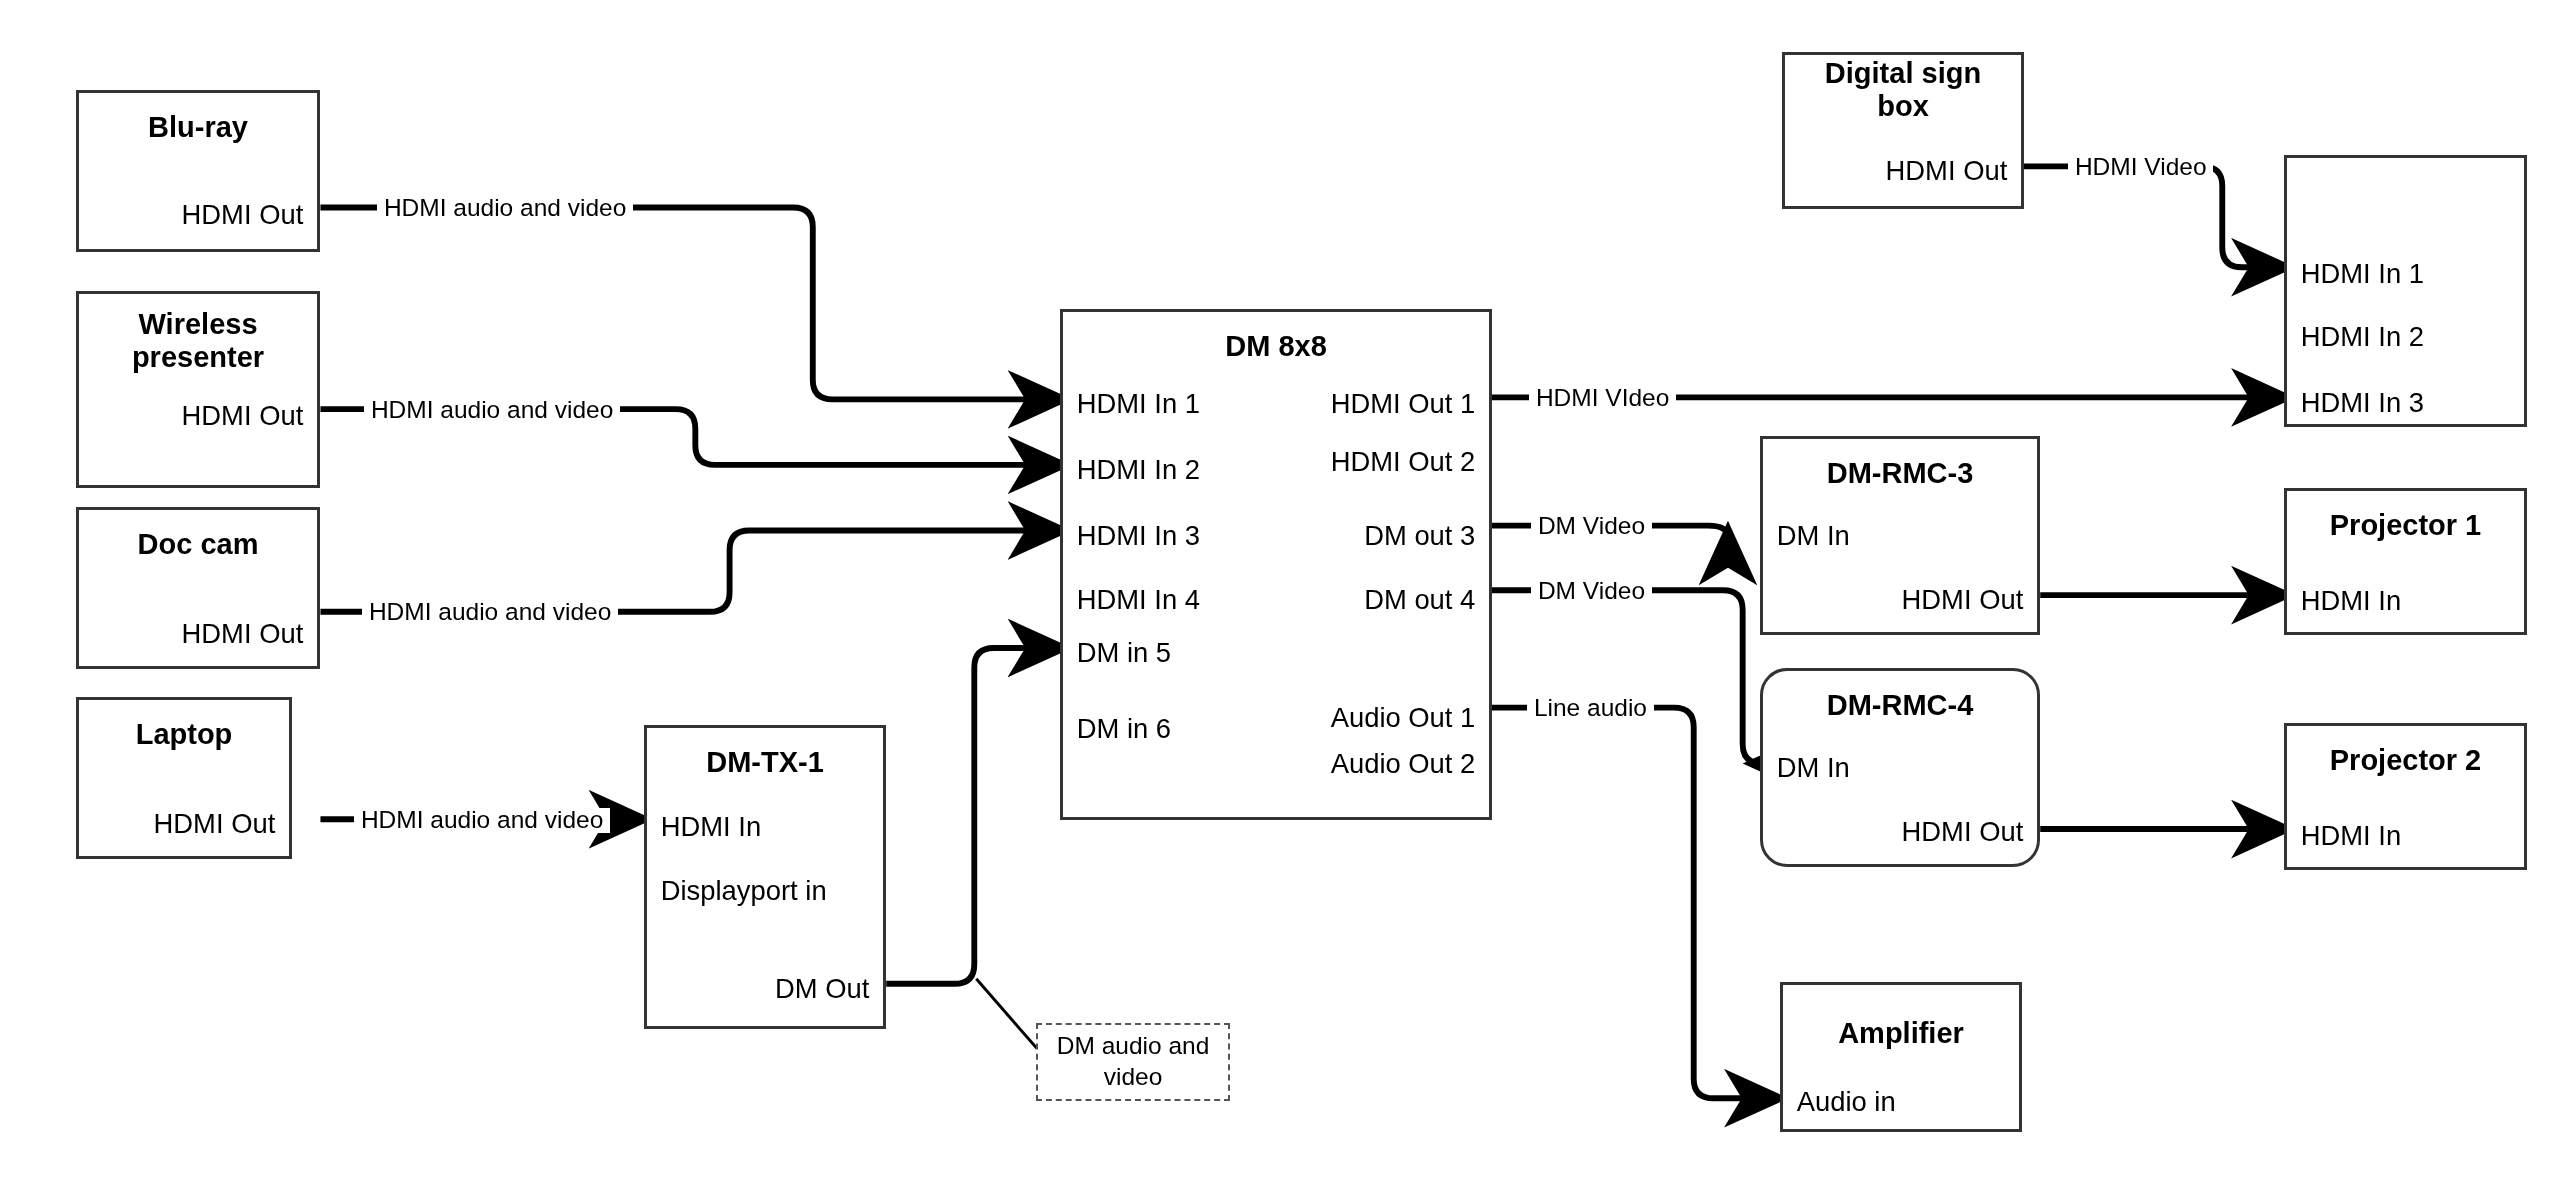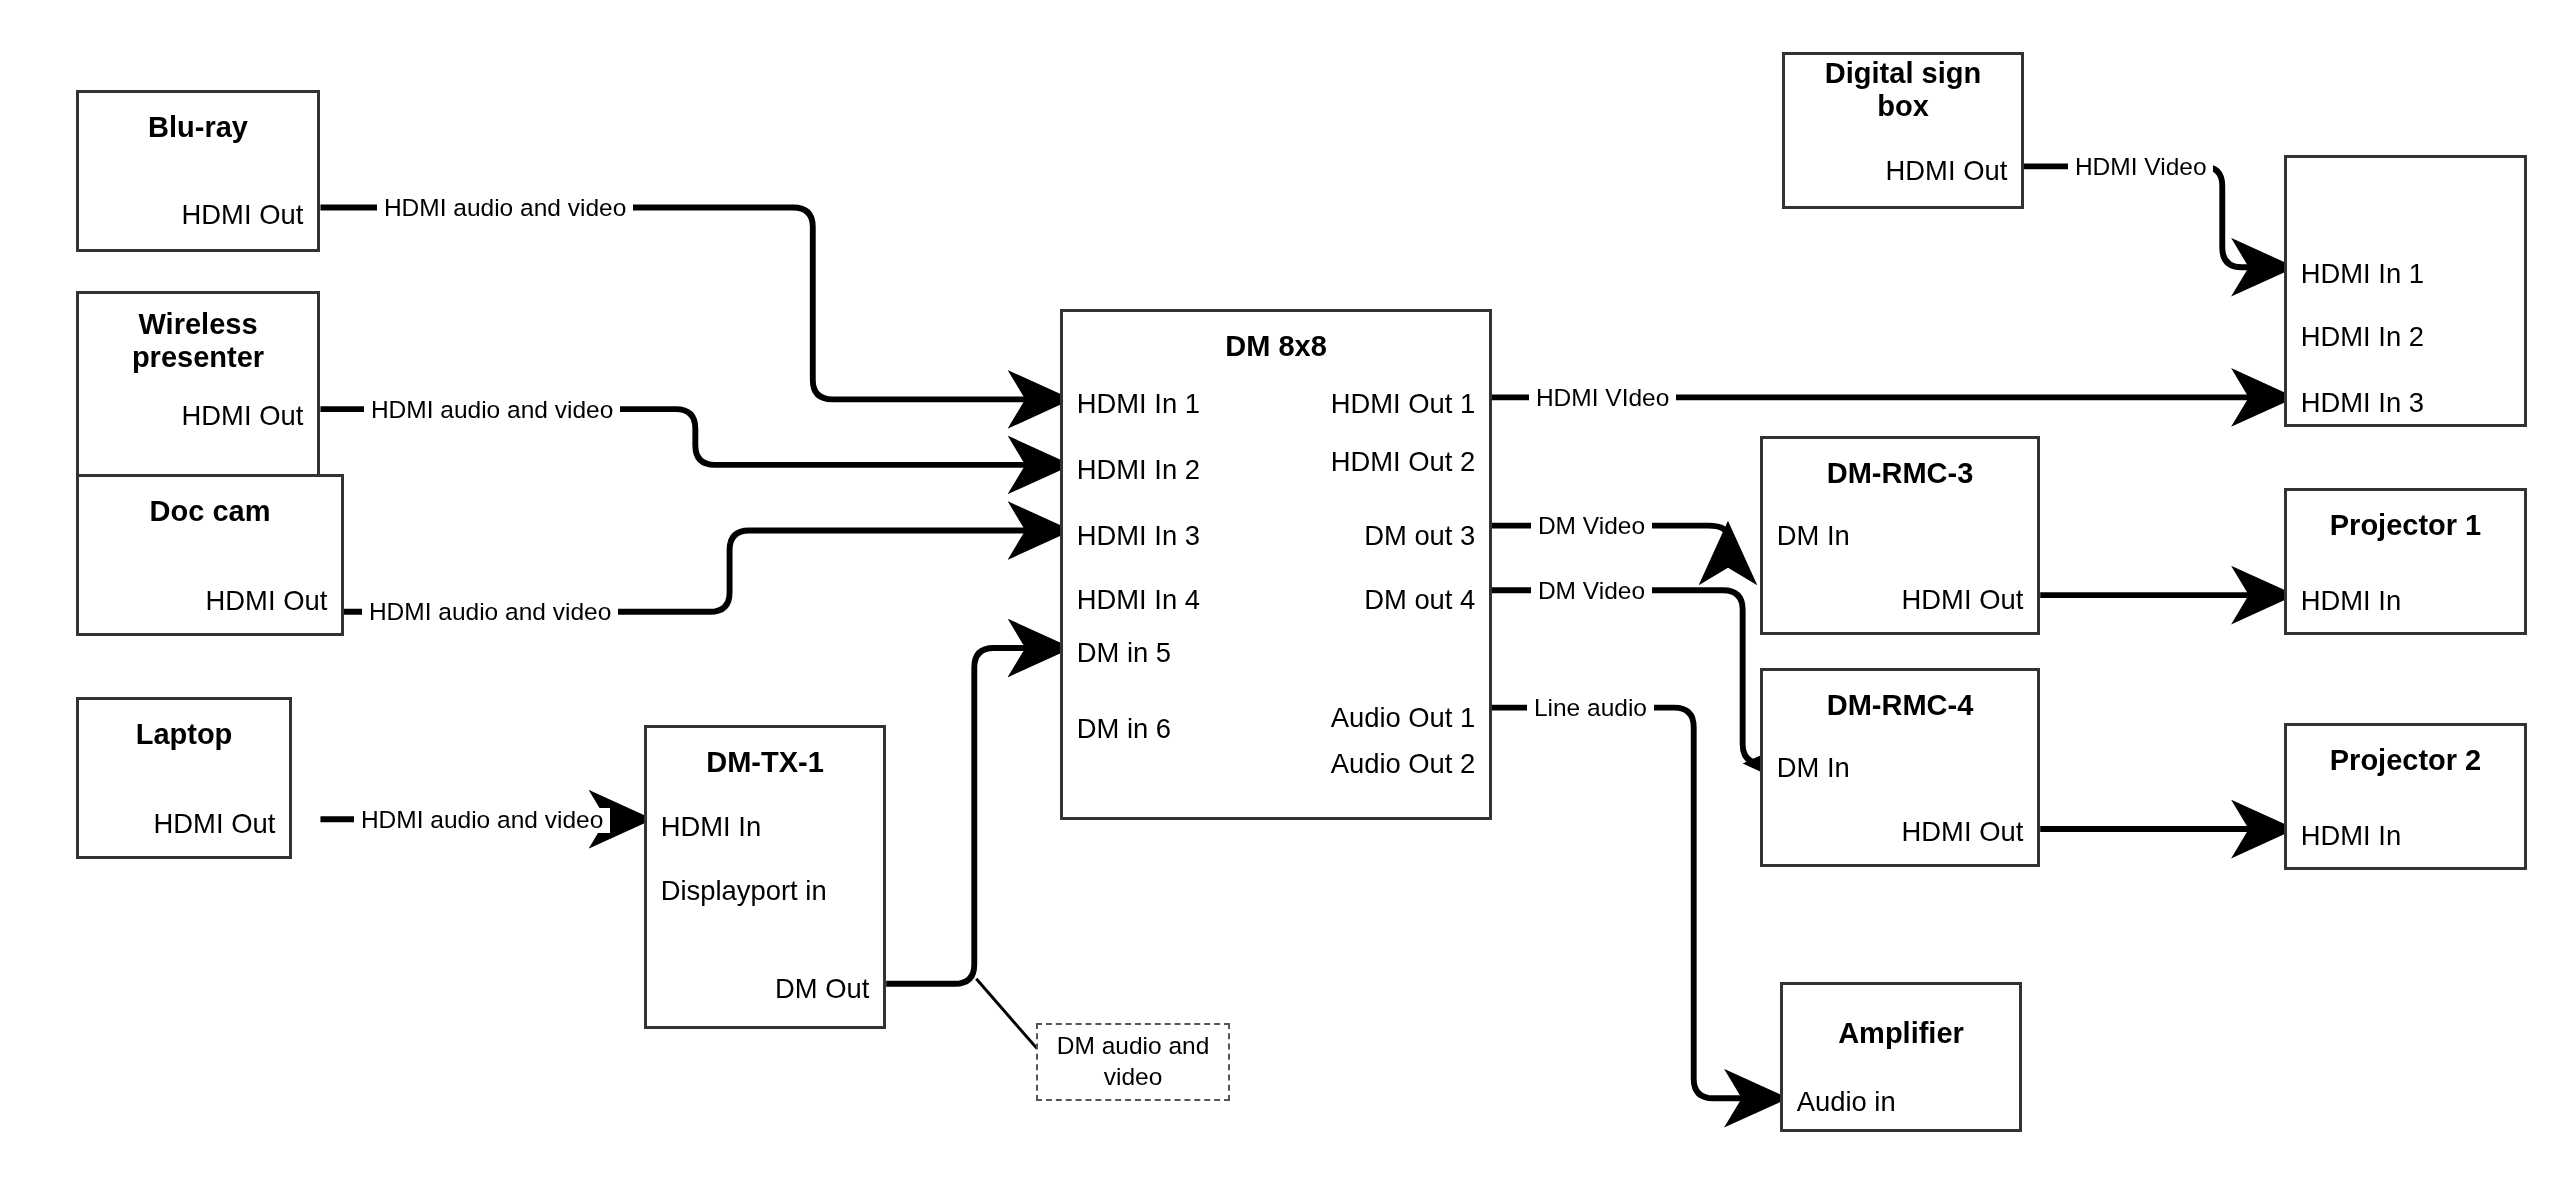--- a/index.html
+++ b/index.html
@@ -120,21 +120,21 @@
     <div class="node-title" style="top:17.6px;">Blu-ray</div>
     <div class="port right" style="right:13.7px; top:108px;">HDMI Out</div>
   </div>
 
   <div class="node" style="left:76px; top:291px; width:244px; height:197px;">
     <div class="node-title" style="top:13.7px;">Wireless
 presenter</div>
     <div class="port right" style="right:13.7px; top:108px;">HDMI Out</div>
   </div>
 
-  <div class="node" style="left:76px; top:474px; width:268px; height:162px;">
+  <div class="node" style="left:76px; top:507px; width:244px; height:162px;">
     <div class="node-title" style="top:17.6px;">Doc cam</div>
     <div class="port right" style="right:13.7px; top:110px;">HDMI Out</div>
   </div>
 
   <div class="node" style="left:76px; top:697px; width:216px; height:162px;">
     <div class="node-title" style="top:17.6px;">Laptop</div>
     <div class="port right" style="right:13.7px; top:110px;">HDMI Out</div>
   </div>
 
   <div class="node" style="left:644px; top:725px; width:242px; height:304px;">
@@ -173,21 +173,21 @@
     <div class="port left" style="left:13.7px; top:165px;">HDMI In 2</div>
     <div class="port left" style="left:13.7px; top:231px;">HDMI In 3</div>
   </div>
 
   <div class="node" style="left:1760px; top:436px; width:280px; height:199px;">
     <div class="node-title" style="top:17.6px;">DM-RMC-3</div>
     <div class="port left" style="left:13.7px; top:83px;">DM In</div>
     <div class="port right" style="right:13.7px; top:147px;">HDMI Out</div>
   </div>
 
-  <div class="node" style="left:1760px; top:668px; width:280px; height:199px;">
+  <div class="node" style="left:1760px; top:668px; width:280px; height:199px;border-radius:27px;">
     <div class="node-title" style="top:17.6px;">DM-RMC-4</div>
     <div class="port left" style="left:13.7px; top:83px;">DM In</div>
     <div class="port right" style="right:13.7px; top:147px;">HDMI Out</div>
   </div>
 
   <div class="node" style="left:2284px; top:488px; width:243px; height:147px;">
     <div class="node-title" style="top:17.6px;">Projector 1</div>
     <div class="port left" style="left:13.7px; top:96px;">HDMI In</div>
   </div>
 

